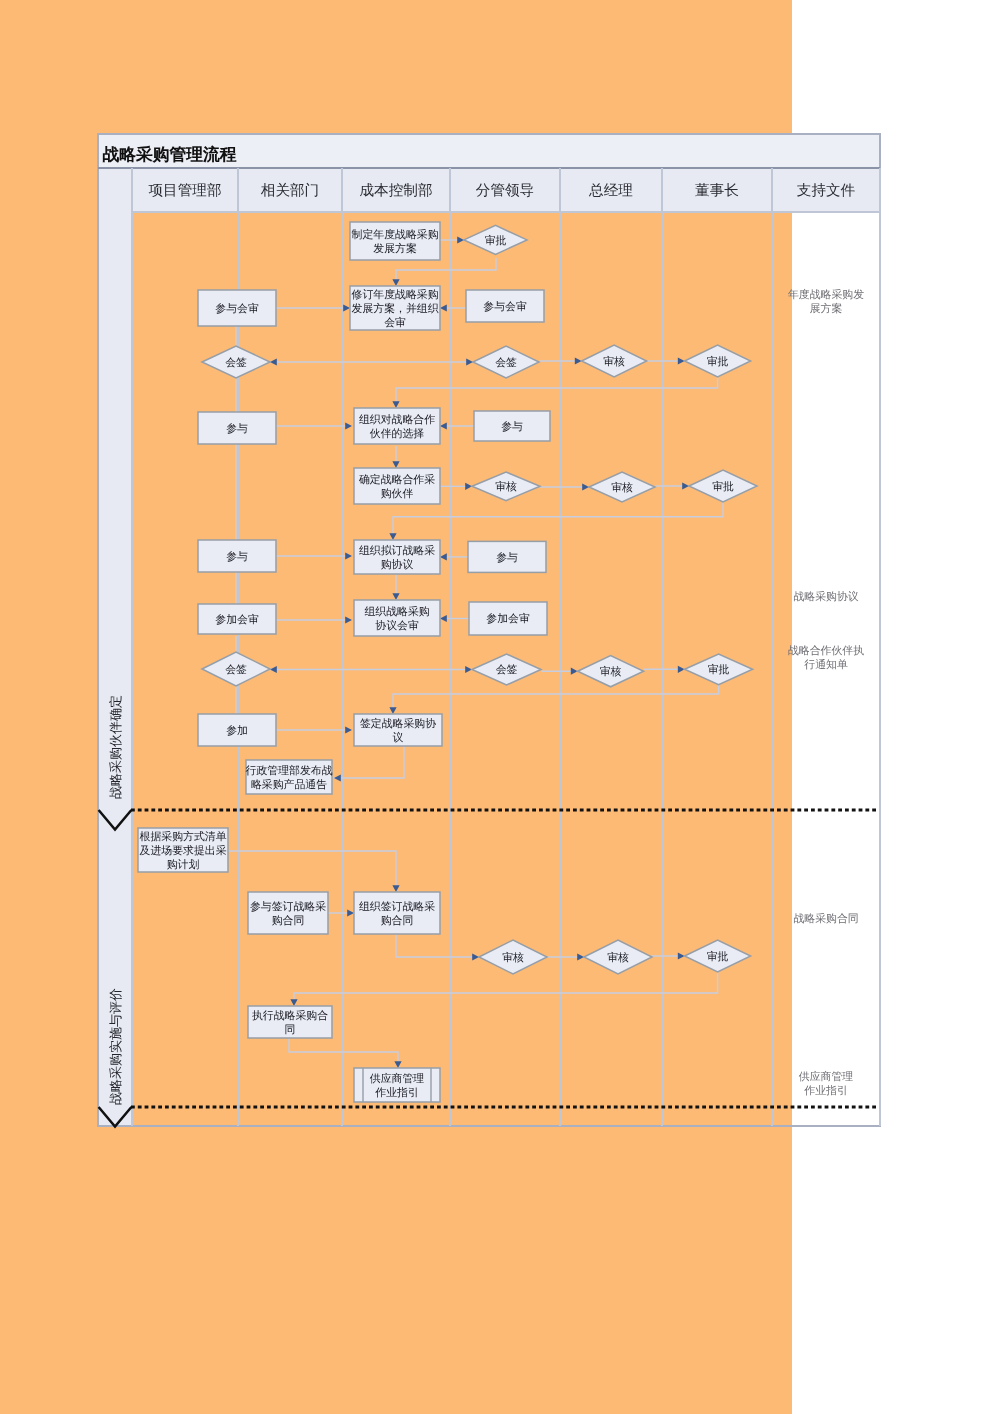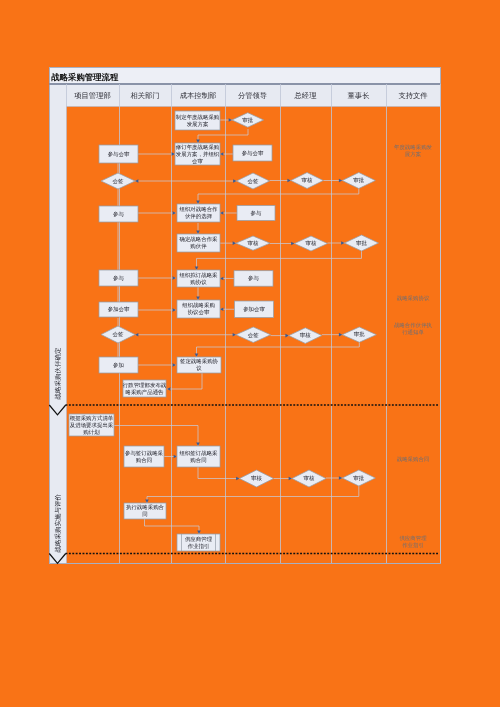--- a/index.html
+++ b/index.html
@@ -1,16 +1,16 @@
 <!DOCTYPE html>
 <html><head>
 <meta charset="utf-8">
 <style>
   html,body{margin:0;padding:0;background:#ffffff;width:500px;height:707px;overflow:hidden;}
-  #page{position:relative;width:500px;height:707px;background:#f97316;}
+  #page{position:relative;width:396px;height:707px;background:#fdba74;}
   #sheet{position:absolute;left:0;top:0;width:500px;height:707px;}
   .tl{stroke:#bfc6d6;stroke-width:0.8;fill:none;shape-rendering:crispEdges;}
   .tl-out{stroke:#a8b0c2;stroke-width:1;fill:none;shape-rendering:crispEdges;}
   .tl-thick{stroke:#8a93a8;stroke-width:1.2;fill:none;shape-rendering:crispEdges;}
   .hdrfill{fill:#e7eaf2;}
   .ttlfill{fill:#edeff6;}
   .sidefill{fill:#e7eaf2;}
   .ttltxt{font-family:"Liberation Serif",serif;font-weight:bold;font-size:8.4px;fill:#101010;}
   .hdrtxt{font-family:"Liberation Serif",serif;font-size:7.3px;fill:#2b2b33;}
   .shp{fill:#e9ecf4;stroke:#969ea8;stroke-width:0.75;}

